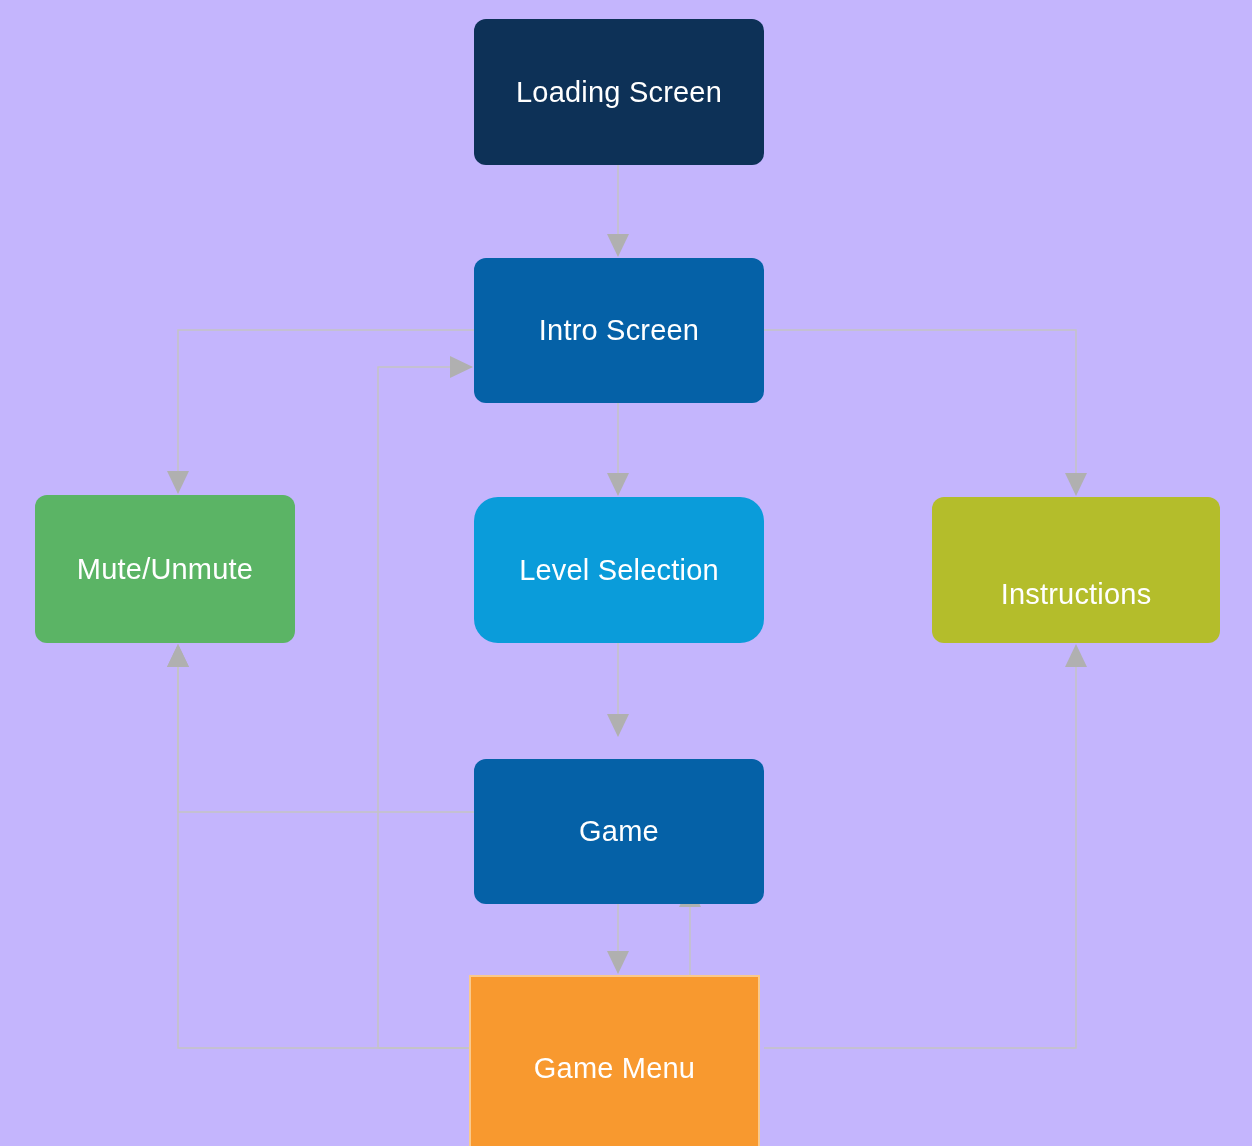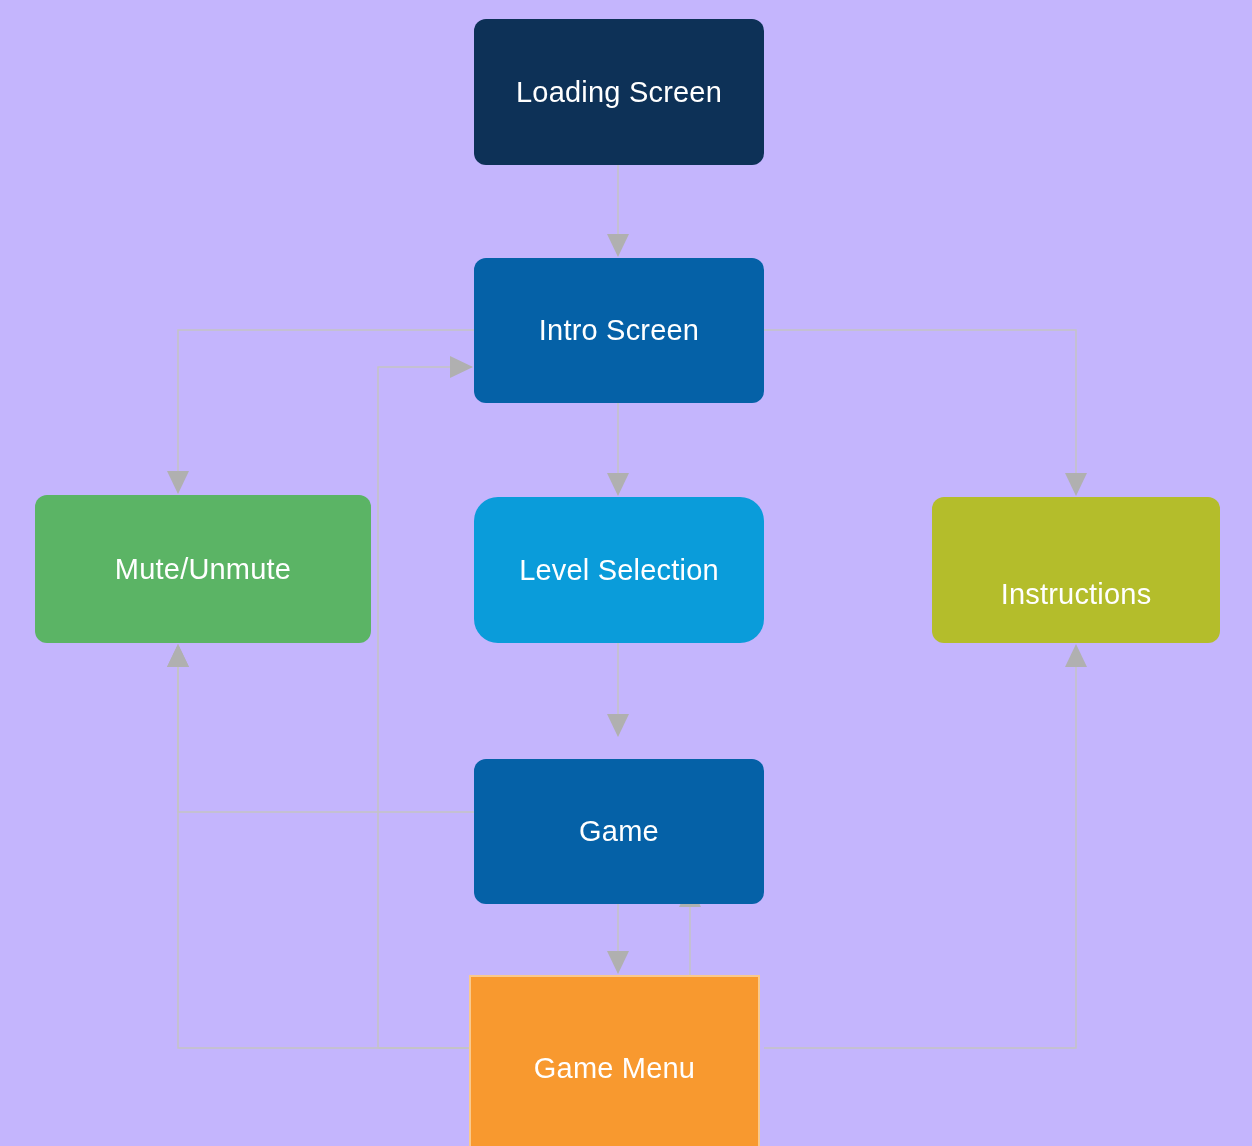--- a/index.html
+++ b/index.html
@@ -68,20 +68,20 @@
       </div>
       <div class="node" style="left: 474px; top: 497px; width: 290px; height: 146px; background: rgb(10, 156, 218); border-radius: 24px;">
         <span style="color: rgb(255, 255, 255);">Level Selection</span>
       </div>
       <div class="node" style="left: 474px; top: 759px; width: 290px; height: 145px; background: rgb(5, 97, 167); border-radius: 12px;">
         <span style="color: rgb(255, 255, 255);">Game</span>
       </div>
       <div class="node" style="left: 469px; top: 975px; width: 291px; height: 186px; background: rgb(248, 153, 47); border-radius: 0px; border: 2px solid rgb(249, 201, 141);">
         <span style="color: rgb(255, 255, 255);">Game Menu</span>
       </div>
-      <div class="node" style="left: 35px; top: 495px; width: 336px; height: 148px; background: rgb(91, 180, 101); border-radius: 12px;">
+      <div class="node" style="left: 35px; top: 495px; width: 260px; height: 148px; background: rgb(91, 180, 101); border-radius: 12px;">
         <span style="color: rgb(255, 255, 255);">Mute/Unmute</span>
       </div>
       <div class="node" style="left: 932px; top: 497px; width: 288px; height: 146px; background: rgb(180, 189, 43); border-radius: 12px;">
         <span style="color: rgb(255, 255, 255); margin-top: 48px;">Instructions</span>
       </div>
     </div>
 </div>
 
 </body></html>

